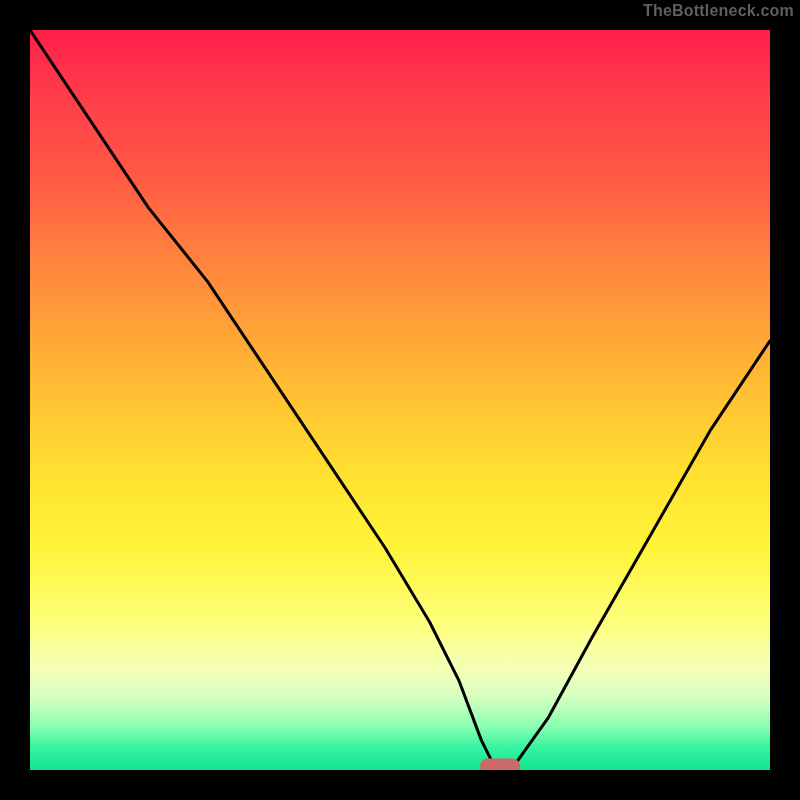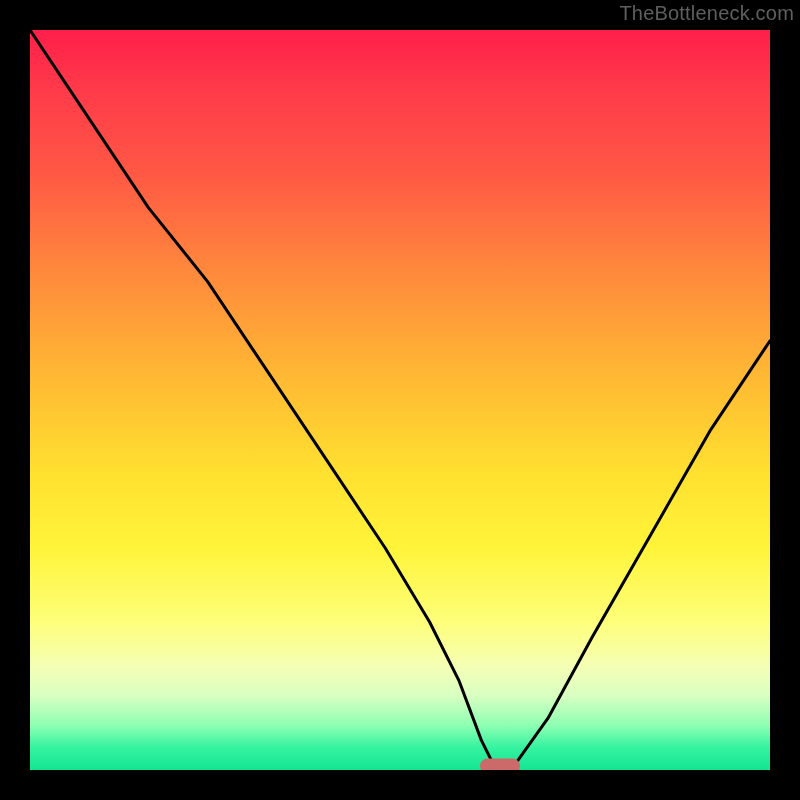--- a/index.html
+++ b/index.html
@@ -14,22 +14,22 @@
   .frame {
     position: relative;
     width: 800px;
     height: 800px;
     background: #000;
   }
   .watermark {
     position: absolute;
     top: 2px;
     right: 6px;
-    font-size: 20px;
-    font-weight: 400;
+    font-size: 16px;
+    font-weight: 700;
     color: #5f5f5f;
     letter-spacing: 0.2px;
     z-index: 10;
   }
   .plot-area {
     position: absolute;
     left: 30px;
     top: 30px;
     width: 740px;
     height: 740px;

